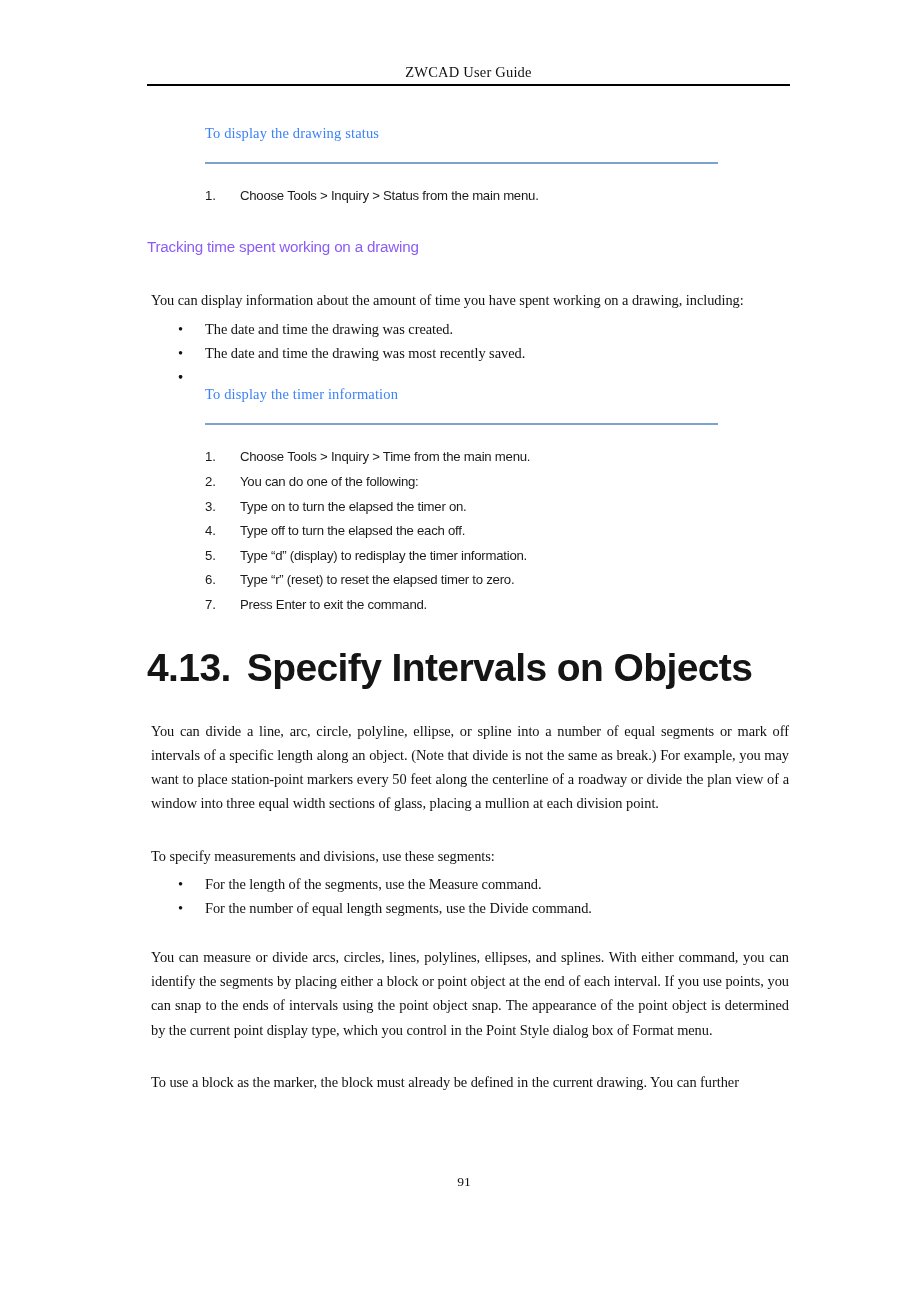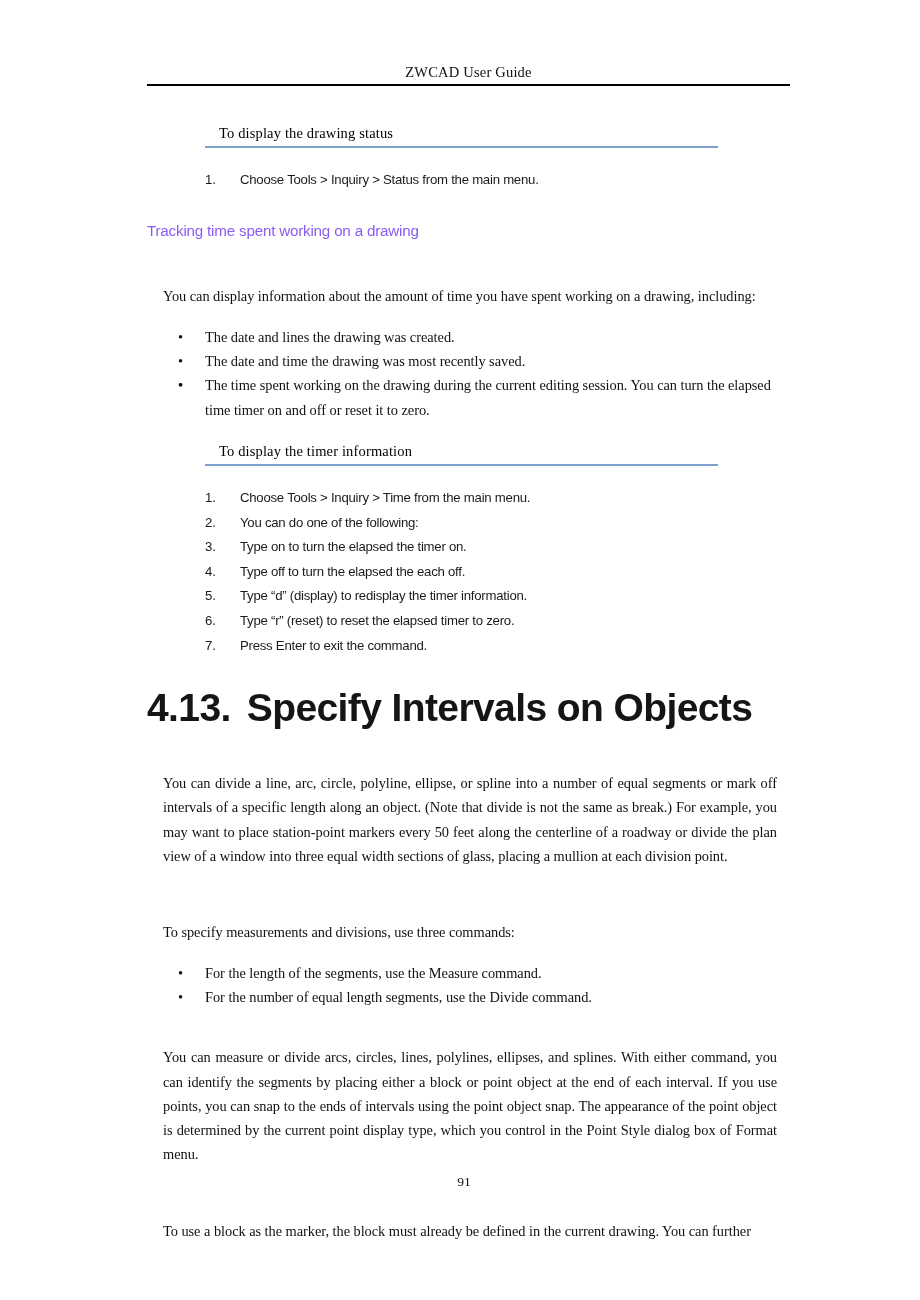--- a/index.html
+++ b/index.html
@@ -59,25 +59,24 @@
   }
 
   
   .proc-block {
     margin-left: 58px;
     width: 513px;
   }
   .proc-heading {
     font-family: "Liberation Serif", "DejaVu Serif", serif;
     font-size: 14.5px;
-    color: #000000;
+    color: #3b82f6;
     letter-spacing: 0.15px;
     line-height: 1.25;
-    padding-bottom: 4px;
-    margin-left: 14px;
+    padding-bottom: 20px;
   }
   .proc-rule {
     width: 513px;
     height: 0;
     border-top: 2px solid #7ea2d0;
   }
 
   
   ol.steps {
     list-style: none;
@@ -110,21 +109,21 @@
     font-size: 15.2px;
     font-weight: 400;
     color: #8b5cf6;
     letter-spacing: -0.2px;
     line-height: 1.3;
     white-space: nowrap;
   }
 
   
   p.body {
-    margin: 16px;
+    margin: 4px;
     font-family: "Liberation Serif", "DejaVu Serif", serif;
     font-size: 14.4px;
     line-height: 24.3px;
     color: #111111;
     text-align: justify;
     letter-spacing: -0.05px;
   }
   p.body.nojust { text-align: left; }
 
   
@@ -205,32 +204,31 @@
 
     <div class="gap-l"></div>
     <div class="sub-heading">Tracking time spent working on a drawing</div>
 
     <div class="gap-l"></div>
     <p class="body nojust">You can display information about the amount of time you have spent working on a drawing, including:</p>
 
     <ul class="bullets">
       <li>
         <span class="dot">•</span>
-        <span>The date and lines the drawing was created.</span>
+        <span>The date and time the drawing was created.</span>
       </li>
       <li>
         <span class="dot">•</span>
         <span>The date and time the drawing was most recently saved.</span>
       </li>
       <li>
         <span class="dot">•</span>
       </li>
       <li style="padding-right:2px;">
         <span class="dot">•</span>
-        <span>The time spent working on the drawing during the current editing session. You can turn the elapsed time timer on and off or reset it to zero.</span>
       </li>
     </ul>
 
     <div class="gap-m"></div>
     <div class="proc-block">
       <div class="proc-heading">To display the timer information</div>
       <div class="proc-rule"></div>
     </div>
 
     <div class="gap-m"></div>
@@ -268,21 +266,21 @@
 
     <div style="height:30px;"></div>
     <div class="section-heading">
       <span class="sh-num">4.13.</span><span>Specify Intervals on Objects</span>
     </div>
 
     <div style="height:26px;"></div>
     <p class="body">You can divide a line, arc, circle, polyline, ellipse, or spline into a number of equal segments or mark off intervals of a specific length along an object. (Note that divide is not the same as break.) For example, you may want to place station-point markers every 50 feet along the centerline of a roadway or divide the plan view of a window into three equal width sections of glass, placing a mullion at each division point.</p>
 
     <div class="gap-m"></div>
-    <p class="body nojust">To specify measurements and divisions, use three commands:</p>
+    <p class="body nojust">To specify measurements and divisions, use these segments:</p>
 
     <ul class="bullets">
       <li>
         <span class="dot">•</span>
         <span>For the length of the segments, use the Measure command.</span>
       </li>
       <li>
         <span class="dot">•</span>
         <span>For the number of equal length segments, use the Divide command.</span>
       </li>

